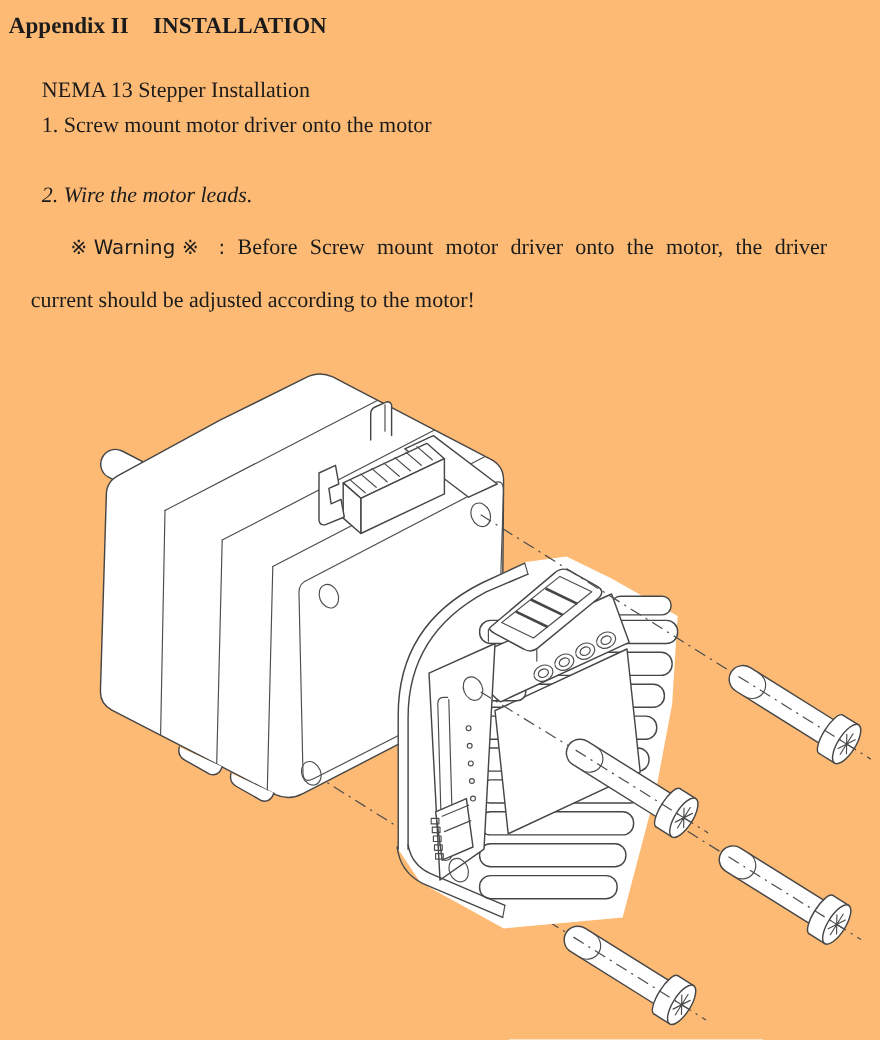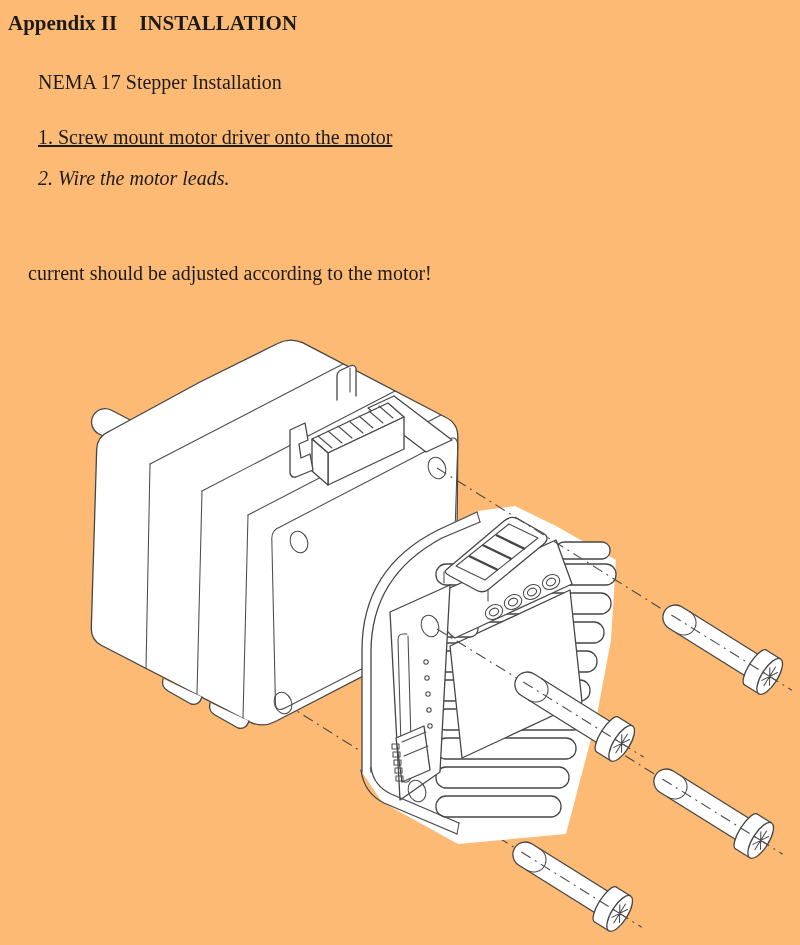--- a/index.html
+++ b/index.html
@@ -2,21 +2,21 @@
 <html><head>
 <meta charset="utf-8">
 <style>
   html,body{margin:0;padding:0;background:#ffffff;}
   #page{position:relative;width:800px;height:945px;background:#fdba74;overflow:hidden;
         font-family:"Liberation Serif","DejaVu Serif",serif;color:#1b1b1b;}
   .txt{position:absolute;white-space:pre;font-size:20px;line-height:24px;}
   #title{top:11px;left:8px;font-size:21px;font-weight:bold;}
   #title .gap{display:inline-block;width:22px;}
   #subtitle{top:70px;left:38px;}
-  #step1{top:125px;left:38px;text-decoration:underline;}
+  #step1{top:102px;left:38px;}
   #step2{top:166px;left:38px;font-style:italic;}
   #warn1{top:213px;left:64px;width:688px;white-space:normal;
          text-align:justify;text-align-last:justify;}
   #warn1 .wmark{font-family:"DejaVu Sans",sans-serif;font-size:18px;}
   #warn2{top:261px;left:28px;text-align:right;}
   #figure{position:absolute;left:0;top:0;width:800px;height:945px;}
   svg{display:block;}
   .ln{fill:none;stroke:#464646;stroke-width:1.3;stroke-linejoin:round;stroke-linecap:round;}
   .fw{fill:#ffffff;stroke:#464646;stroke-width:1.3;stroke-linejoin:round;stroke-linecap:round;}
   .fo{fill:#ffffff;stroke:none;}
@@ -24,24 +24,25 @@
   .dash{fill:none;stroke:#4c4c4c;stroke-width:1.1;stroke-dasharray:11 5 2 5;stroke-linecap:butt;}
   .thick{fill:none;stroke:#464646;stroke-width:2.4;}
 </style>
 </head>
 <body>
 
 <div id="page">
 
   <div id="title" class="txt"><span>Appendix II</span><span class="gap"></span><span>INSTALLATION</span></div>
 
-  <div id="subtitle" class="txt">NEMA 17 Stepper Installation</div>
+  <div id="subtitle" class="txt">NEMA 13 Stepper Installation</div>
   <div id="step1" class="txt">1. Screw mount motor driver onto the motor</div>
   <div id="step2" class="txt">2. Wire the motor leads.</div>
 
+  <div id="warn1" class="txt"><span class="wmark">※Warning※ :</span><span>  Before Screw mount motor driver onto the motor, the driver</span></div>
   <div id="warn2" class="txt">current should be adjusted according to the motor!</div>
 
   <div id="figure">
   <svg width="800" height="945" viewBox="0 0 800 945">
 
     <g>
       <path class="dash" d="M430,634 L664,780"></path>
       <path class="dash" d="M284,703 L523,853"></path>
       <path class="dash" d="M299,542 L437,629"></path>
     </g>

